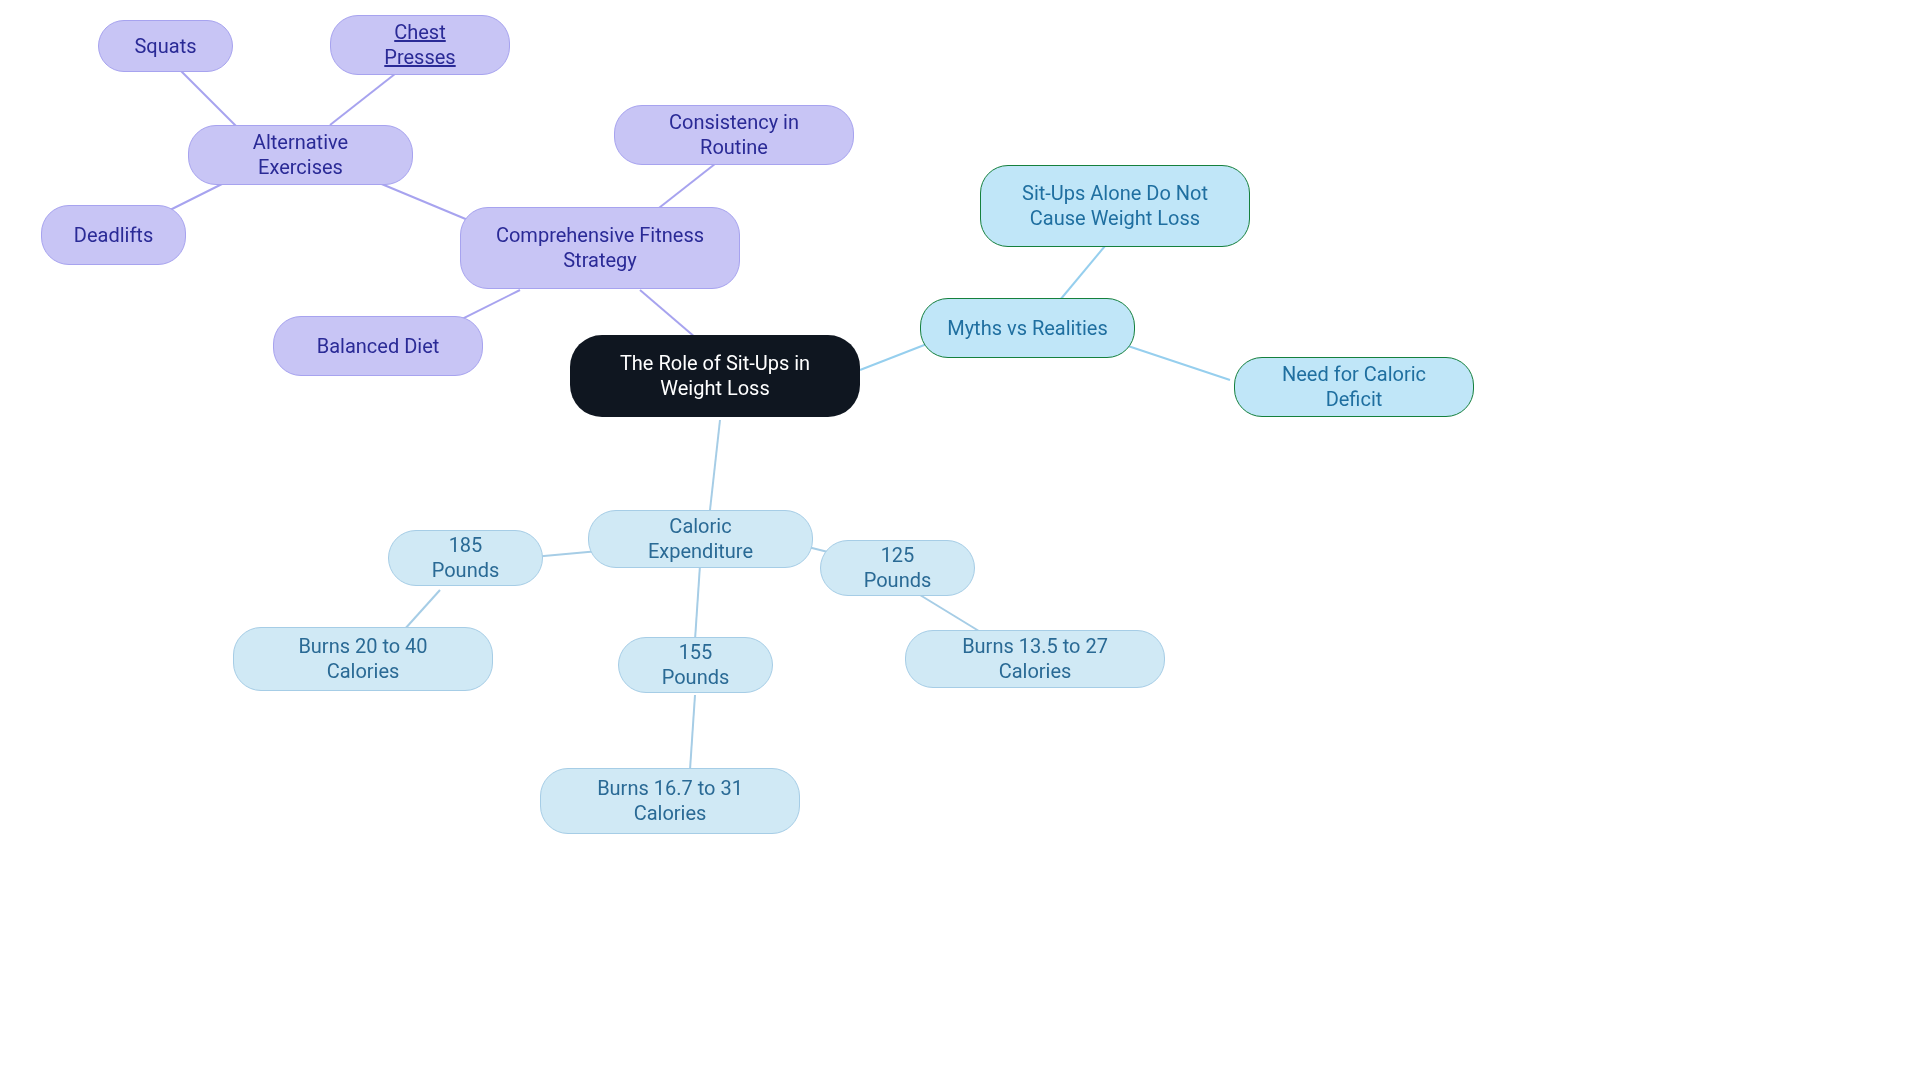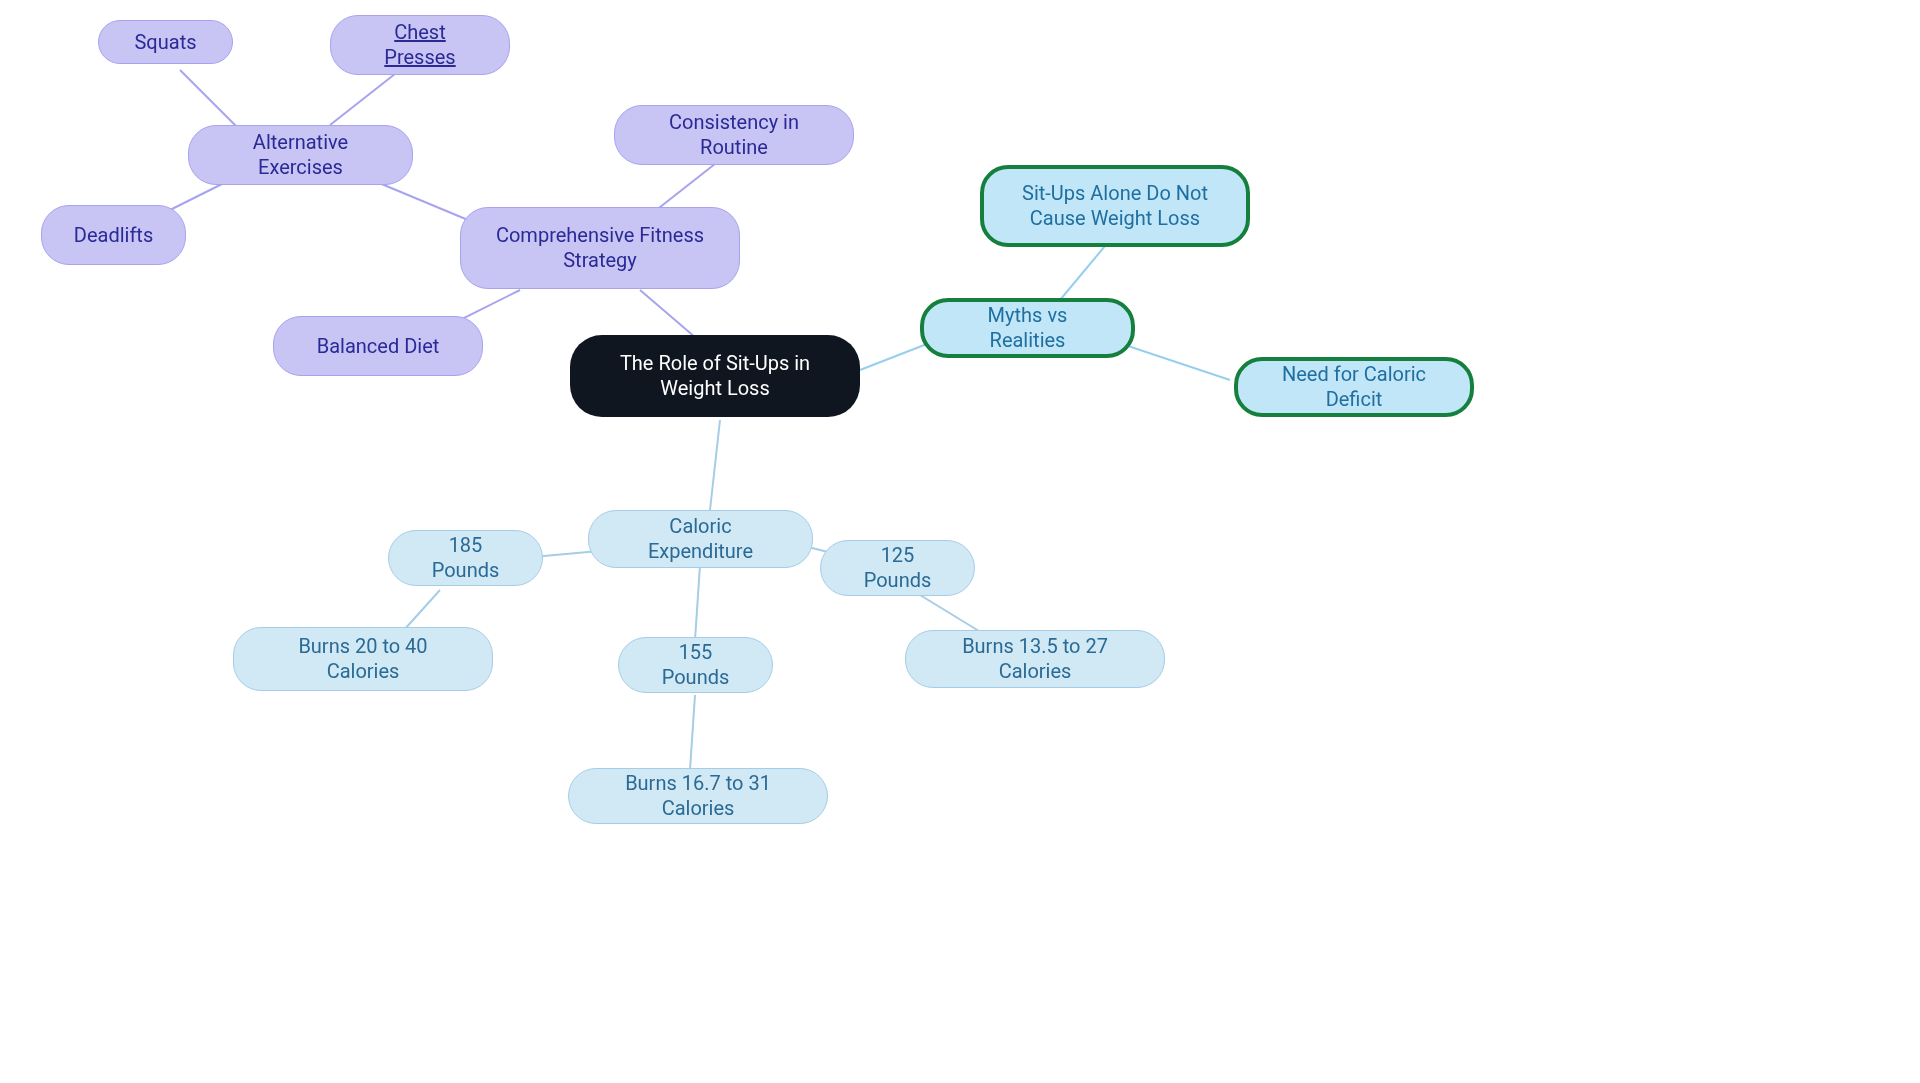--- a/index.html
+++ b/index.html
@@ -36,21 +36,21 @@
     border-radius: 32px;
   }
   .purple {
     background: #c8c5f5;
     color: #2a2a96;
     border: 1px solid #a7a3ef;
   }
   .blue {
     background: #c0e6f8;
     color: #1f6fa0;
-    border: 4px solid #15803d;
+    border: 1px solid #15803d;
   }
   .bluepale {
     background: #d0e9f5;
     color: #2a6a95;
     border: 1px solid #a6cde6;
   }
   svg.edges {
     position: absolute;
     left: 0; top: 0;
     width: 1920px;
@@ -116,21 +116,21 @@
   </div>
 
   <div class="node purple" style="left:273px; top:316px; width:210px; height:60px;">
     <span>Balanced Diet</span>
   </div>
 
   <div class="node purple" style="left:188px; top:125px; width:225px; height:60px;">
     <span>Alternative Exercises</span>
   </div>
 
-  <div class="node purple" style="left:98px; top:20px; width:135px; height:44px;">
+  <div class="node purple" style="left:98px; top:20px; width:135px; height:52px;">
     <span>Squats</span>
   </div>
 
   <div class="node purple" style="left:330px; top:15px; width:180px; height:60px;text-decoration:underline;">
     <span>Chest Presses</span>
   </div>
 
   <div class="node purple" style="left:41px; top:205px; width:145px; height:60px;">
     <span>Deadlifts</span>
   </div>
@@ -154,21 +154,21 @@
   <div class="node bluepale" style="left:820px; top:540px; width:155px; height:56px;">
     <span>125 Pounds</span>
   </div>
   <div class="node bluepale" style="left:905px; top:630px; width:260px; height:58px;">
     <span>Burns 13.5 to 27 Calories</span>
   </div>
 
   <div class="node bluepale" style="left:618px; top:637px; width:155px; height:56px;">
     <span>155 Pounds</span>
   </div>
-  <div class="node bluepale" style="left:568px; top:768px; width:260px; height:56px;align-items:center;">
+  <div class="node bluepale" style="left:540px; top:768px; width:260px; height:66px;align-items:center;">
     <span>Burns 16.7 to 31 Calories</span>
   </div>
 
   <div class="node bluepale" style="left:388px; top:530px; width:155px; height:56px;">
     <span>185 Pounds</span>
   </div>
   <div class="node bluepale" style="left:233px; top:627px; width:260px; height:64px;">
     <span>Burns 20 to 40 Calories</span>
   </div>
 

